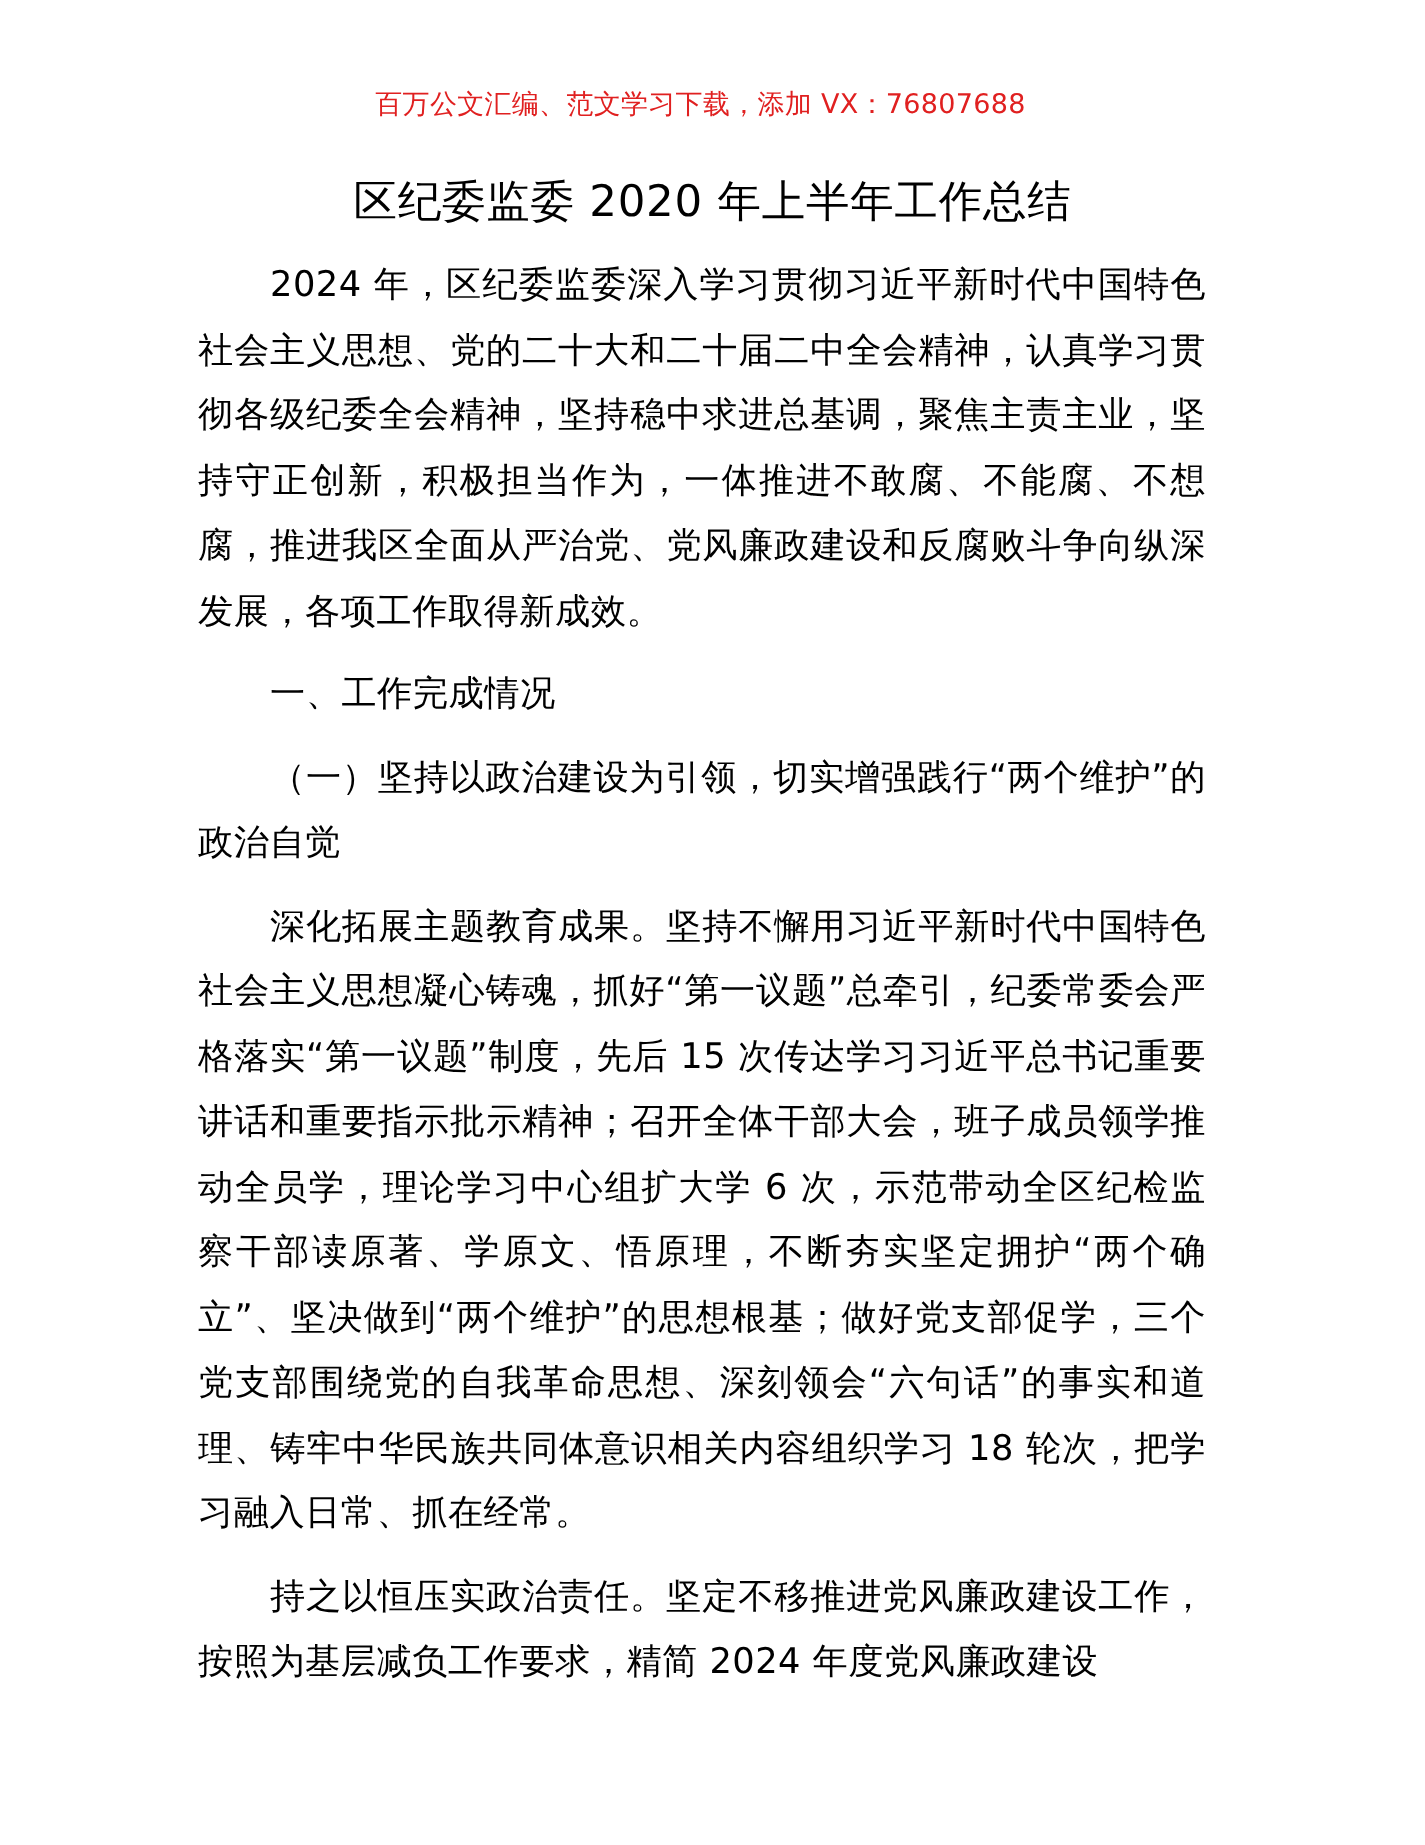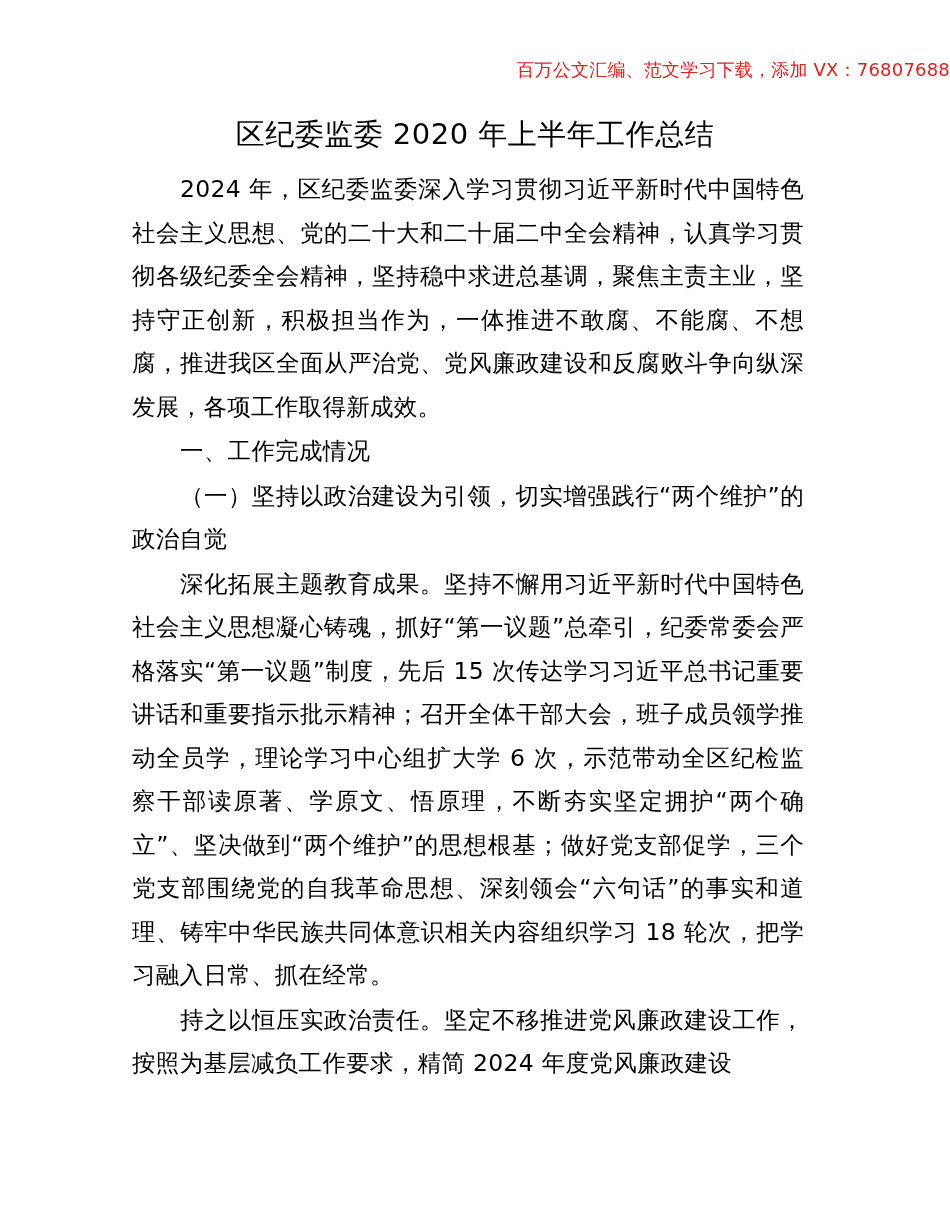--- a/index.html
+++ b/index.html
@@ -18,23 +18,23 @@
     .page {
       position: absolute;
       left: 0;
       top: 0;
       width: 950px;
       height: 1230px;
     }
     .header-banner {
       position: absolute;
       top: 56px;
-      left: 16px;
+      left: 0;
       width: 934px;
-      text-align: right;
+      text-align: center;
       color: #e02020;
       font-size: 18px;
       line-height: 28px;
       letter-spacing: 0.2px;
     }
     .doc-title {
       position: absolute;
       top: 112px;
       left: 0;
       width: 950px;
@@ -51,21 +51,21 @@
       font-size: 23.5px;
       line-height: 43.5px;
       letter-spacing: 0.3px;
       text-align: justify;
     }
     .para {
       margin: 0;
       text-indent: 48px;
     }
     .para.gap {
-      margin-top: 1px;
+      margin-top: 12px;
     }
   </style>
 </head>
 <body>
 
 <div class="page">
   <div class="header-banner">百万公文汇编、范文学习下载，添加 VX：76807688</div>
 
   <div class="doc-title">区纪委监委 2020 年上半年工作总结</div>
 

